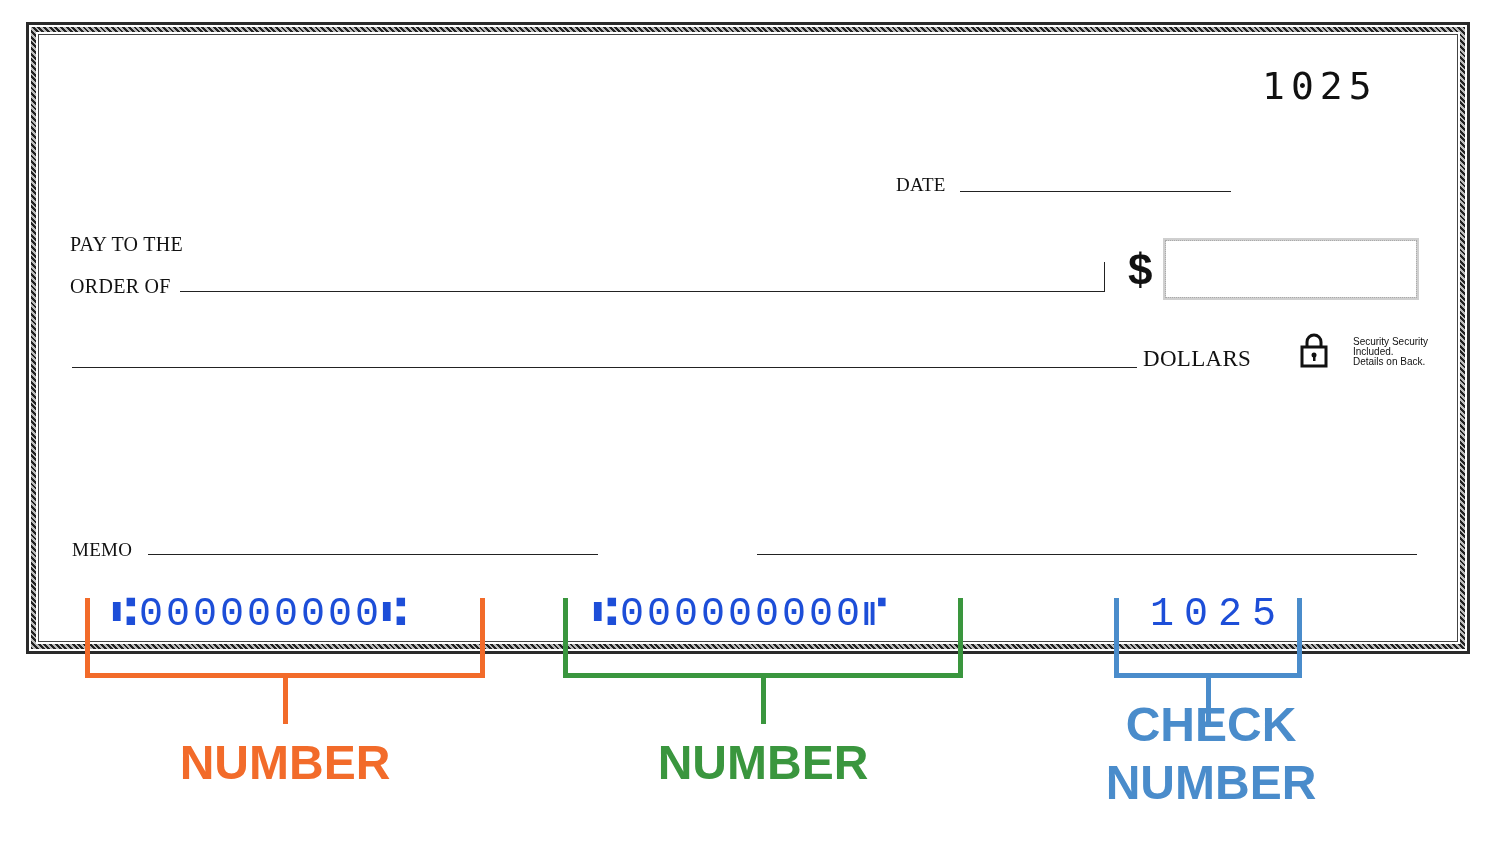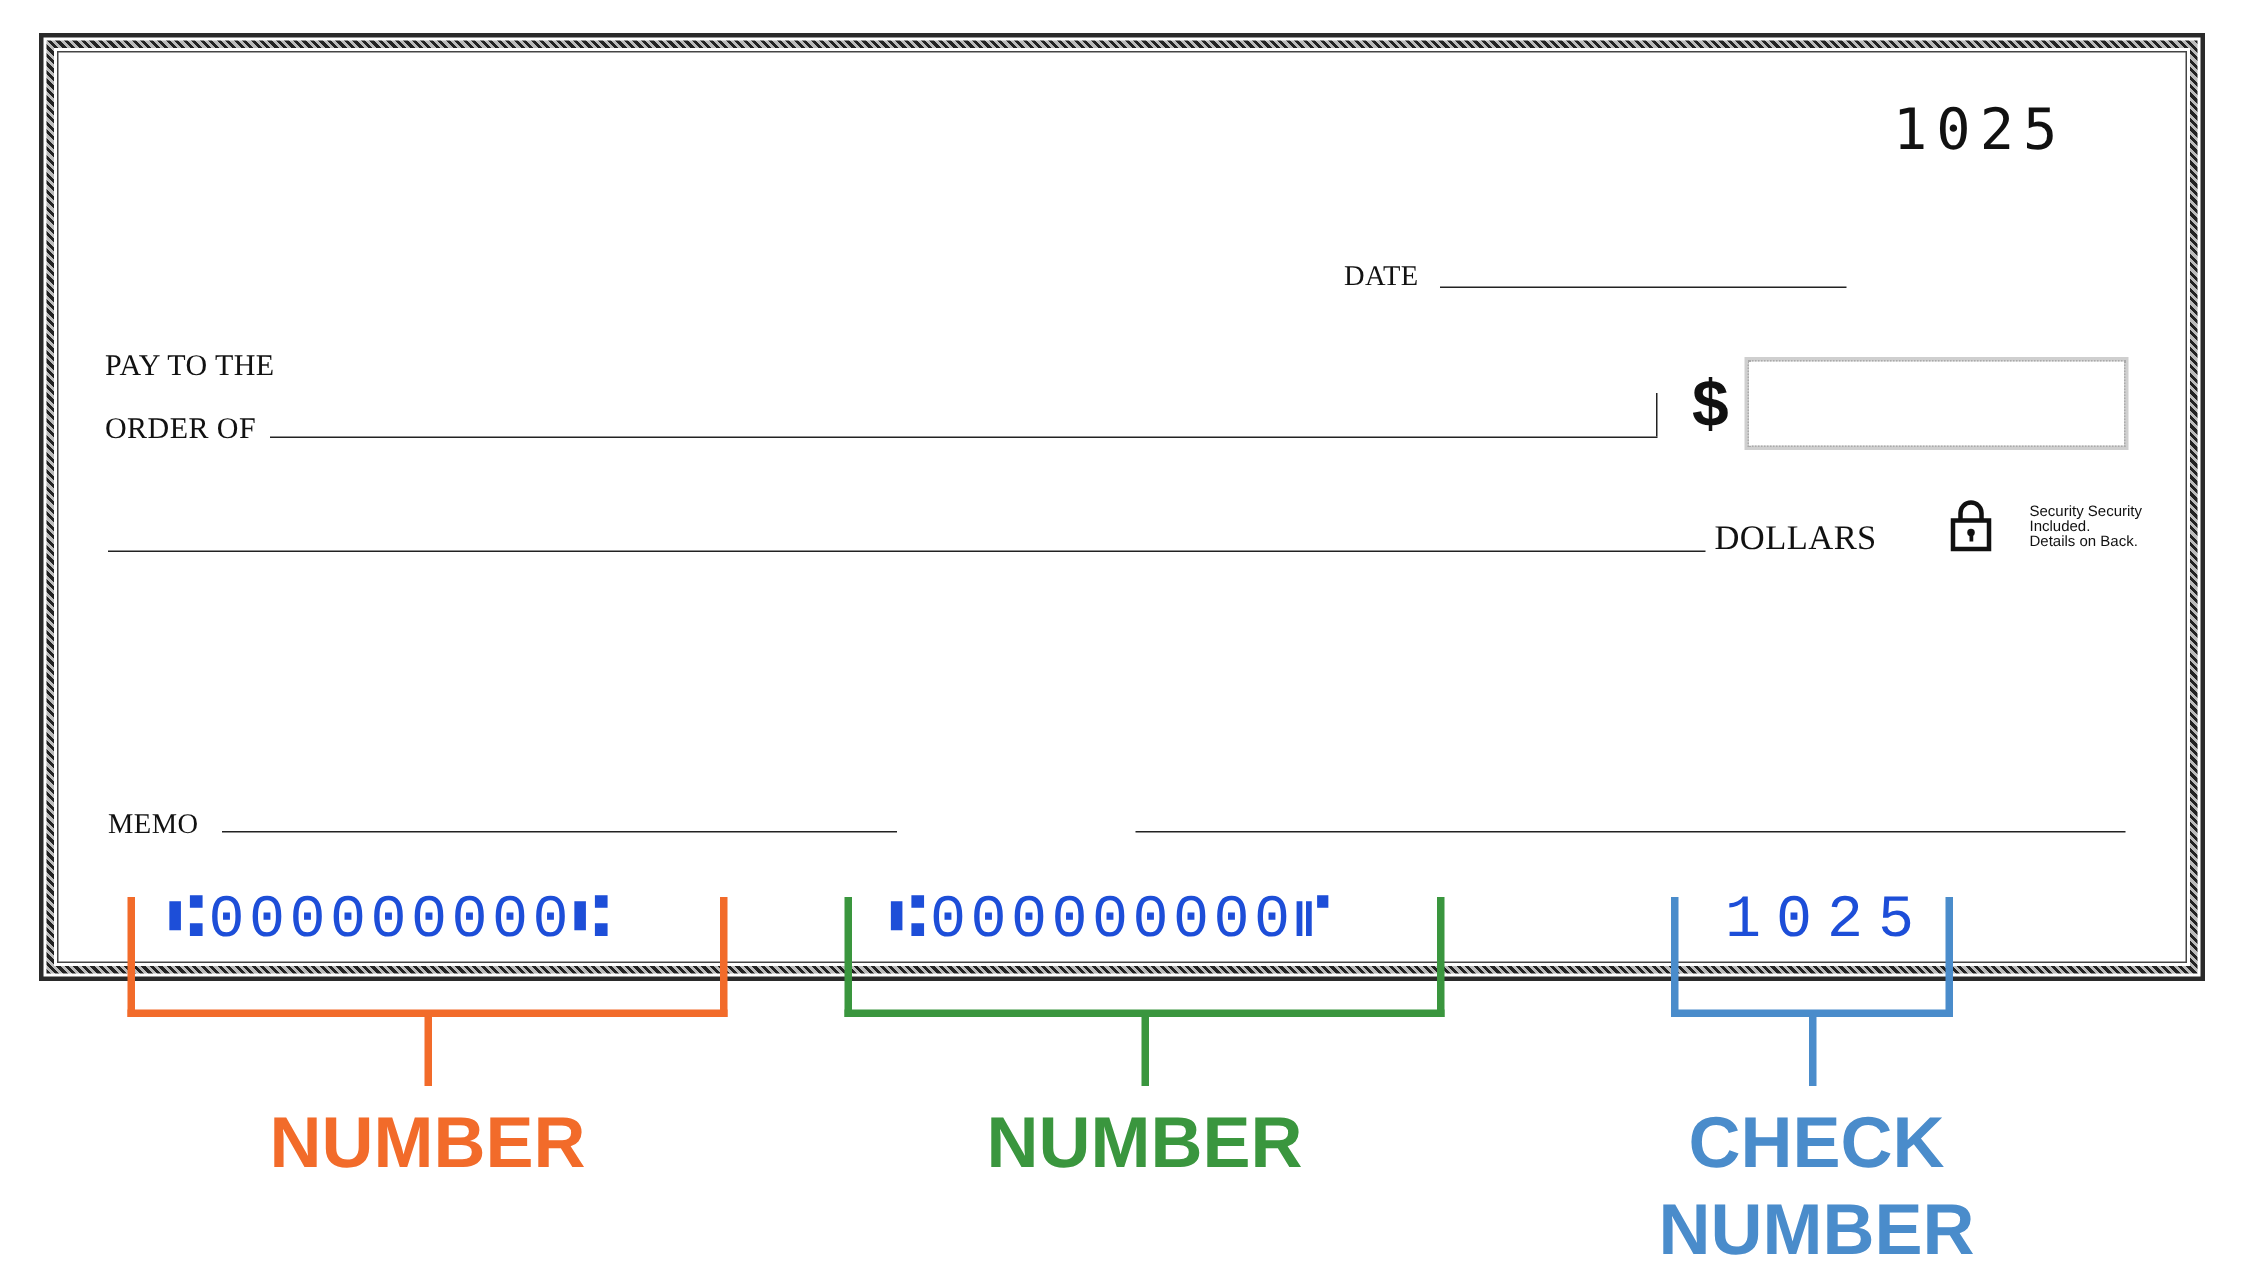--- a/index.html
+++ b/index.html
@@ -72,16 +72,16 @@
 </div>
 
 <div class="bracket" style="left:563px; top:598px; width:400px; height:80px; border-color:#3A963E;"></div>
 <div class="stem" style="left:761px; top:676px; background:#3A963E;"></div>
 <div class="label" style="left:563px; top:734px; color:#3A963E;">
   <div>NUMBER</div>
 </div>
 
 <div class="bracket" style="left:1114px; top:598px; width:188px; height:80px; border-color:#4A8CCB;"></div>
 <div class="stem" style="left:1206px; top:676px; background:#4A8CCB;"></div>
-<div class="label" style="left:1011px; top:734px; color:#4A8CCB;">
+<div class="label" style="left:1011px; top:696px; color:#4A8CCB;">
   <div>CHECK</div>
   <div>NUMBER</div>
 </div>
 
 </body></html>

